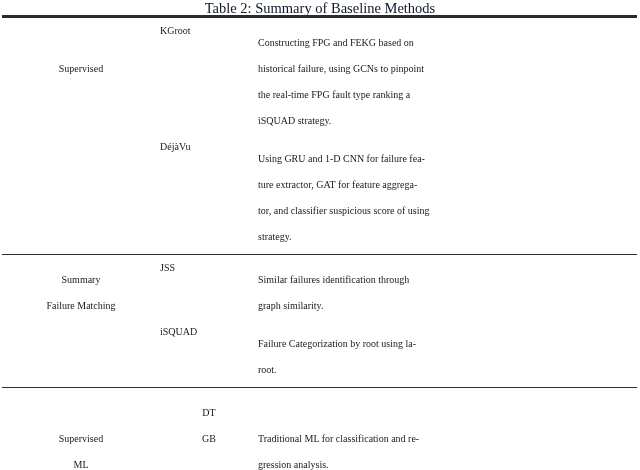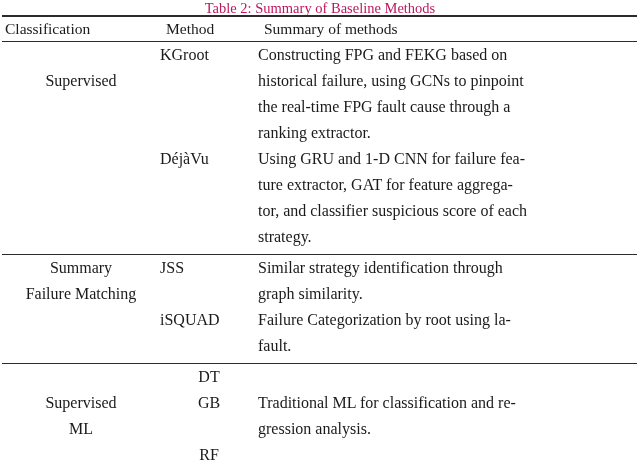--- a/index.html
+++ b/index.html
@@ -18,21 +18,21 @@
   }
 
   .caption {
     position: absolute;
     left: 0;
     top: 0px;
     width: 640px;
     text-align: center;
     font-size: 14.5px;
     line-height: 17px;
-    color: #be185d;
+    color: #0f172a;
   }
 
   .table-wrap {
     position: absolute;
     left: 2px;
     top: 15px;
     width: 635px;
   }
 
   .rule {
@@ -63,41 +63,41 @@
     font-size: 15.5px;
     line-height: 24px;
     padding-top: 1px;
     padding-bottom: 2px;
   }
   .hdr .h1 { text-align: left; padding-left: 3px; }
   .hdr .h2 { text-align: left; padding-left: 6px; }
   .hdr .h3 { text-align: left; padding-left: 6px; }
 
   .cell {
-    font-size: 16px;
+    font-size: 10px;
     line-height: 26px;
   }
   .col1 {
     text-align: center;
     padding-left: 2px;
     padding-right: 4px;
   }
   .col2 {
     text-align: left;
     padding-left: 6px;
   }
   .col3 {
     text-align: justify;
     text-align-last: left;
     padding-left: 6px;
     padding-right: 3px;
     hyphens: manual;
   }
 
-  .lines { display: block; }
+  .lines { display: block; margin-top: 12px; }
   .ln { display: block; height: 26px; line-height: 26px; text-align: center; }
   .ln.blank { color: transparent; }
 
   .justified-para {
     display: block;
     text-align: justify;
     text-align-last: left;
   }
 
   .spacer-row td { height: 4px; }
@@ -106,34 +106,20 @@
 </style>
 </head>
 <body>
 
 <div class="caption">Table 2: Summary of Baseline Methods</div>
 
 <div class="table-wrap">
 
   <div class="rule thick"></div>
 
-  <table class="tbl">
-    <colgroup>
-        <col class="c1">
-        <col class="c2">
-        <col class="c3">
-      </colgroup>
-    <tbody>
-      <tr class="hdr">
-        <td class="h1">Classification</td>
-        <td class="h2">Method</td>
-        <td class="h3">Summary of methods</td>
-      </tr>
-    </tbody>
-  </table>
 
   <div class="rule"></div>
 
   <table class="tbl">
     <colgroup>
         <col class="c1">
         <col class="c2">
         <col class="c3">
       </colgroup>
     <tbody>
@@ -142,32 +128,32 @@
           <span class="lines">
             <span class="ln blank">&nbsp;</span>
             <span class="ln">Supervised</span>
           </span>
         </td>
         <td class="cell col2">KGroot</td>
         <td class="cell col3">
           <span class="lines">
             <span class="ln justified-para">Constructing FPG and FEKG based on</span>
             <span class="ln justified-para">historical failure, using GCNs to pinpoint</span>
-            <span class="ln justified-para">the real-time FPG fault cause through a</span>
-            <span class="ln">ranking extractor.</span>
+            <span class="ln justified-para">the real-time FPG fault type ranking a</span>
+            <span class="ln">iSQUAD strategy.</span>
           </span>
         </td>
       </tr>
       <tr>
         <td class="cell col2">DéjàVu</td>
         <td class="cell col3">
           <span class="lines">
             <span class="ln justified-para">Using GRU and 1-D CNN for failure fea-</span>
             <span class="ln justified-para">ture extractor, GAT for feature aggrega-</span>
-            <span class="ln justified-para">tor, and classifier suspicious score of each</span>
+            <span class="ln justified-para">tor, and classifier suspicious score of using</span>
             <span class="ln">strategy.</span>
           </span>
         </td>
       </tr>
       <tr class="spacer-row">
           <td colspan="3"></td>
         </tr>
     </tbody>
   </table>
 
@@ -183,31 +169,31 @@
       <tr class="sec-pad-top">
         <td class="cell col1" rowspan="2">
           <span class="lines">
             <span class="ln">Summary</span>
             <span class="ln">Failure Matching</span>
           </span>
         </td>
         <td class="cell col2">JSS</td>
         <td class="cell col3">
           <span class="lines">
-            <span class="ln justified-para">Similar strategy identification through</span>
+            <span class="ln justified-para">Similar failures identification through</span>
             <span class="ln">graph similarity.</span>
           </span>
         </td>
       </tr>
       <tr>
         <td class="cell col2">iSQUAD</td>
         <td class="cell col3">
           <span class="lines">
             <span class="ln justified-para">Failure Categorization by root using la-</span>
-            <span class="ln">fault.</span>
+            <span class="ln">root.</span>
           </span>
         </td>
       </tr>
       <tr class="spacer-row">
           <td colspan="3"></td>
         </tr>
     </tbody>
   </table>
 
   <div class="rule"></div>

